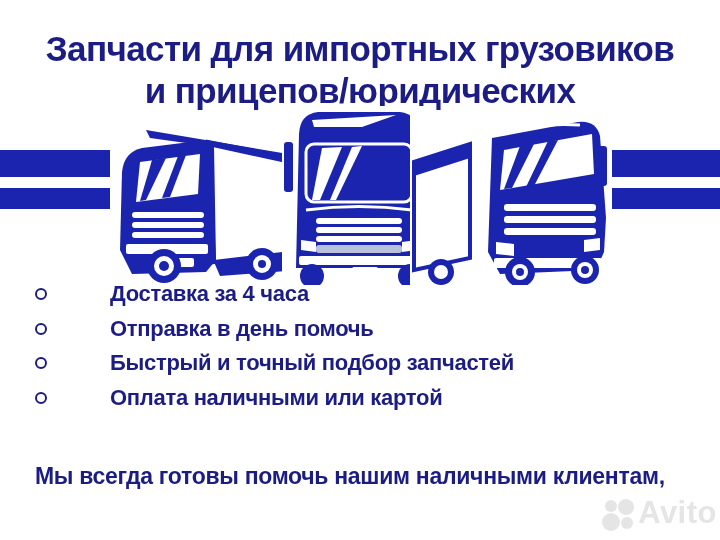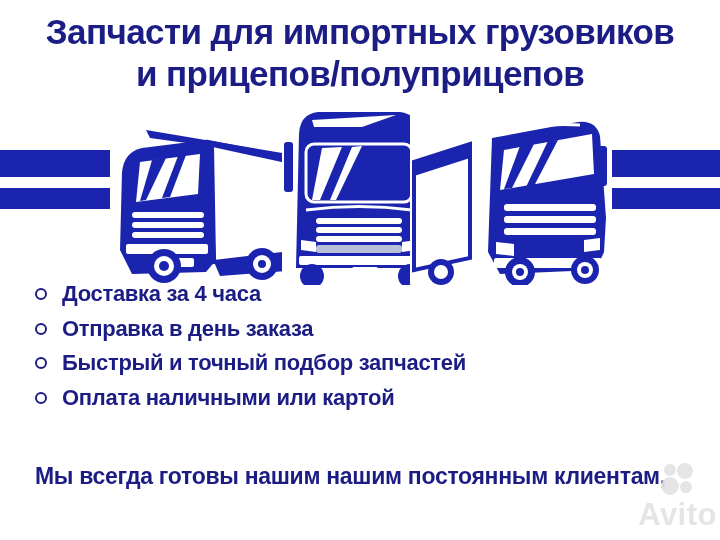--- a/index.html
+++ b/index.html
@@ -4,21 +4,21 @@
 <style>
   html,body{margin:0;padding:0;}
   body{
     width:720px;height:540px;background:#ffffff;position:relative;
     overflow:hidden;font-family:"Liberation Sans",sans-serif;
     -webkit-font-smoothing:antialiased;
   }
   .page{position:absolute;inset:0;}
   
   .title{
-    margin:0;padding-top:11px;text-align:center;
+    margin:0;padding-top:28px;text-align:center;
     font-size:35px;line-height:42px;font-weight:bold;
     color:var(--navy);letter-spacing:-0.6px;white-space:nowrap;
   }
   .title span{display:block;}
   
   .stripe{position:absolute;left:0;width:720px;background:var(--blue);}
   .stripe.b1{top:150px;height:27px;}
   .stripe.b2{top:188px;height:21px;}
   
   .trucks{position:absolute;left:0;top:100px;width:720px;height:185px;}
@@ -27,52 +27,52 @@
   .fg{fill:var(--grille_gray);}
   .sb{stroke:var(--blue);}
   .sw{stroke:#ffffff;}
   .nf{fill:none;}
   
   .list{position:absolute;left:33px;top:277px;margin:0;padding:0;list-style:none;}
   .list li{
     display:flex;align-items:center;height:34.5px;
     font-size:22px;font-weight:bold;color:var(--navy);letter-spacing:-0.3px;
     white-space:nowrap;
+    gap:48px;
   }
   .bullet{
     width:8px;height:8px;border:2.5px solid var(--navy);border-radius:50%;
     display:inline-block;margin:0 15px 0 2px;flex:none;
   }
   
   .footer{
     position:absolute;left:35px;top:460px;
     font-size:23px;line-height:33px;font-weight:bold;
     color:var(--navy);letter-spacing:-0.3px;white-space:nowrap;
   }
   .footer span{display:block;}
   
   .watermark{
-    position:absolute;right:3px;bottom:7px;display:flex;align-items:center;
+    position:absolute;right:3px;bottom:7px;display:flex;align-items:flex-start;
     opacity:0.92;
-    flex-direction:column;
   }
   .wm-text{
     font-size:31px;font-weight:bold;color:var(--watermark_gray);
     letter-spacing:0.5px;margin-left:2px;
   }
   .wm-logo{display:block;}
 </style>
 </head>
 <body>
 
 <div class="page">
 
   <h1 class="title">
     <span>Запчасти для импортных грузовиков</span>
-    <span>и прицепов/полуприцепов</span>
+    <span>и прицепов/юридических</span>
   </h1>
 
   <div class="stripe b1"></div>
   <div class="stripe b2"></div>
 
   <svg class="trucks" viewBox="0 0 720 185">
 
     <g>
       <rect class="fw" x="110" y="20" width="198" height="165"></rect>
       <polygon class="fw sb" stroke-width="4" points="208,42 300,60 300,152 214,162"></polygon>
@@ -145,34 +145,34 @@
     </g>
   </svg>
 
   <ul class="list">
     <li>
       <span class="bullet"></span>
       <span>Доставка за 4 часа</span>
     </li>
     <li>
       <span class="bullet"></span>
-      <span>Отправка в день заказа</span>
+      <span>Отправка в день помочь</span>
     </li>
     <li>
       <span class="bullet"></span>
       <span>Быстрый и точный подбор запчастей</span>
     </li>
     <li>
       <span class="bullet"></span>
       <span>Оплата наличными или картой</span>
     </li>
   </ul>
 
   <div class="footer">
-    <span>Мы всегда готовы нашим нашим постоянным клиентам,</span>
+    <span>Мы всегда готовы помочь нашим наличными клиентам,</span>
   </div>
 
   <div class="watermark">
     <svg class="wm-logo" width="36" height="38" viewBox="0 0 36 38">
       <circle cx="11" cy="11" r="6" fill="var(--watermark_gray)"></circle>
       <circle cx="26" cy="12" r="8" fill="var(--watermark_gray)"></circle>
       <circle cx="11" cy="27" r="9" fill="var(--watermark_gray)"></circle>
       <circle cx="27" cy="28" r="6" fill="var(--watermark_gray)"></circle>
     </svg>
     <span class="wm-text">Avito</span>

